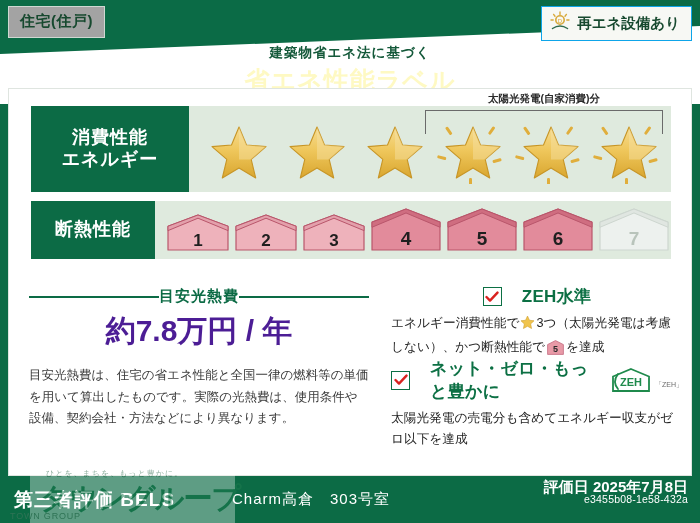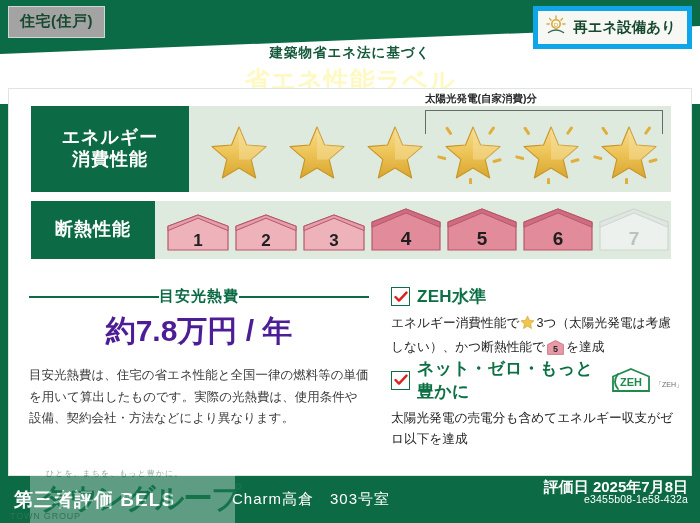--- a/index.html
+++ b/index.html
@@ -9,21 +9,21 @@
     background:#ffffff;
   }
   .label-root{position:relative;width:700px;height:523px;background:#0c6b45;overflow:hidden;}
 
   
   .hdr{position:absolute;left:0;top:0;width:700px;height:96px;background:#0b6b46;}
   .hdr-swoosh{position:absolute;left:0;top:26px;width:700px;height:78px;background:#ffffff;
     clip-path:polygon(0 100%,0 36%,700px 0,700px 100%);}
   .tag-dwelling{position:absolute;left:8px;top:6px;background:#a3a3a3;border:1px solid #cfd8d2;
     padding:5px 11px 6px;font-size:15px;font-weight:bold;color:#17492f;letter-spacing:.5px;}
-  .badge-renew{position:absolute;right:8px;top:6px;background:#f7f8f4;border:5px solid #0ea5e9;
+  .badge-renew{position:absolute;right:8px;top:6px;background:#f7f8f4;border:1px solid #0ea5e9;
     padding:4px 11px 5px 7px;display:flex;align-items:center;gap:6px;}
   .badge-renew .txt{font-size:14.5px;font-weight:bold;color:#17492f;}
   .title-wrap{position:absolute;left:0;top:44px;width:700px;text-align:center;}
   .title-small{font-size:13.5px;font-weight:bold;color:#14593a;letter-spacing:1px;}
   .title-big{font-size:25px;font-weight:bold;color:#fef9c3;letter-spacing:1px;margin-top:2px;}
 
   
   .card{position:absolute;left:8px;top:88px;width:684px;height:388px;background:#ffffff;
     border:1px solid #dfe5e0;box-sizing:border-box;}
 
@@ -31,38 +31,38 @@
   .row-energy{left:22px;top:17px;width:640px;height:86px;}
   .row-insul{left:22px;top:112px;width:640px;height:58px;}
   .rowlabel{width:158px;background:#0c6b45;color:#fff;display:flex;flex-direction:column;
     align-items:center;justify-content:center;font-size:18px;font-weight:bold;line-height:1.22;letter-spacing:1px;}
   .rowbody{flex:1;background:#dfeade;position:relative;display:flex;align-items:center;}
 
   .stars{display:flex;align-items:center;gap:2px;padding-left:12px;}
   .starbox{position:relative;width:76px;height:70px;}
   .solar-bracket{position:absolute;left:236px;top:4px;width:238px;height:24px;
     border-left:1.5px solid #6a6a6a;border-right:1.5px solid #6a6a6a;border-top:1.5px solid #6a6a6a;box-sizing:border-box;}
-  .solar-cap{position:absolute;left:236px;top:-14px;width:238px;text-align:left;
+  .solar-cap{position:absolute;left:236px;top:-14px;width:238px;text-align:center;
     font-size:10.5px;font-weight:bold;color:#2b2b2b;}
 
   .houses{display:flex;align-items:flex-end;gap:2px;padding-left:10px;}
 
   
   .cost-head{position:absolute;left:20px;top:198px;width:340px;display:flex;align-items:center;}
   .cost-head .ln{flex:1;height:2px;background:#0c6b45;}
   .cost-head .tx{font-size:15px;font-weight:bold;color:#0c6b45;letter-spacing:1px;}
   .cost-val{position:absolute;left:20px;top:222px;width:340px;text-align:center;
     font-size:30px;font-weight:bold;color:#4c1d95;letter-spacing:0px;}
   .cost-note{position:absolute;left:20px;top:276px;width:340px;font-size:12.5px;color:#3a3a3a;
     line-height:1.72;letter-spacing:0px;}
 
   
   .zeh-block{position:absolute;left:382px;top:196px;width:292px;}
   .zeh-block2{position:absolute;left:382px;top:268px;width:292px;}
-  .zeh-head{display:flex;align-items:center;gap:7px;}
+  .zeh-head{display:flex;align-items:center;gap:20px;justify-content:center;}
   .chk{width:19px;height:19px;border:1.6px solid #0c7044;box-sizing:border-box;background:#fff;
     display:flex;align-items:center;justify-content:center;flex:none;}
   .zeh-ttl{font-size:17px;font-weight:bold;color:#0c7044;letter-spacing:.3px;}
   .zeh-txt{margin-top:5px;font-size:12.7px;color:#1f1f1f;line-height:1.62;}
   .mini-star{display:inline-block;vertical-align:-3px;margin:0 1px;}
   .mini-house{display:inline-block;vertical-align:-4px;margin:0 2px;width:17px;height:15px;position:relative;}
 
   
   .foot{position:absolute;left:0;bottom:0;width:700px;height:47px;background:#0c6b45;color:#fff;}
   .foot-bels{position:absolute;left:14px;top:11px;font-size:19px;font-weight:bold;letter-spacing:1px;}
@@ -109,22 +109,22 @@
 
   <div class="title-wrap">
     <div class="title-small">建築物省エネ法に基づく</div>
     <div class="title-big">省エネ性能ラベル</div>
   </div>
 
   <div class="card">
 
     <div class="row row-energy">
       <div class="rowlabel">
+        <span>消費性能</span>
         <span>エネルギー</span>
-        <span>消費性能</span>
       </div>
       <div class="rowbody">
         <div class="solar-cap">太陽光発電(自家消費)分</div>
         <div class="solar-bracket"></div>
         <div class="stars" id="stars-host">
             <div class="starbox"><svg width="76" height="70" viewBox="0 0 76 70">
 
          <defs>
            <linearGradient id="sg0" x1="0" y1="0" x2="0" y2="1">
              <stop offset="0%" stop-color="#f6dc92"></stop>

